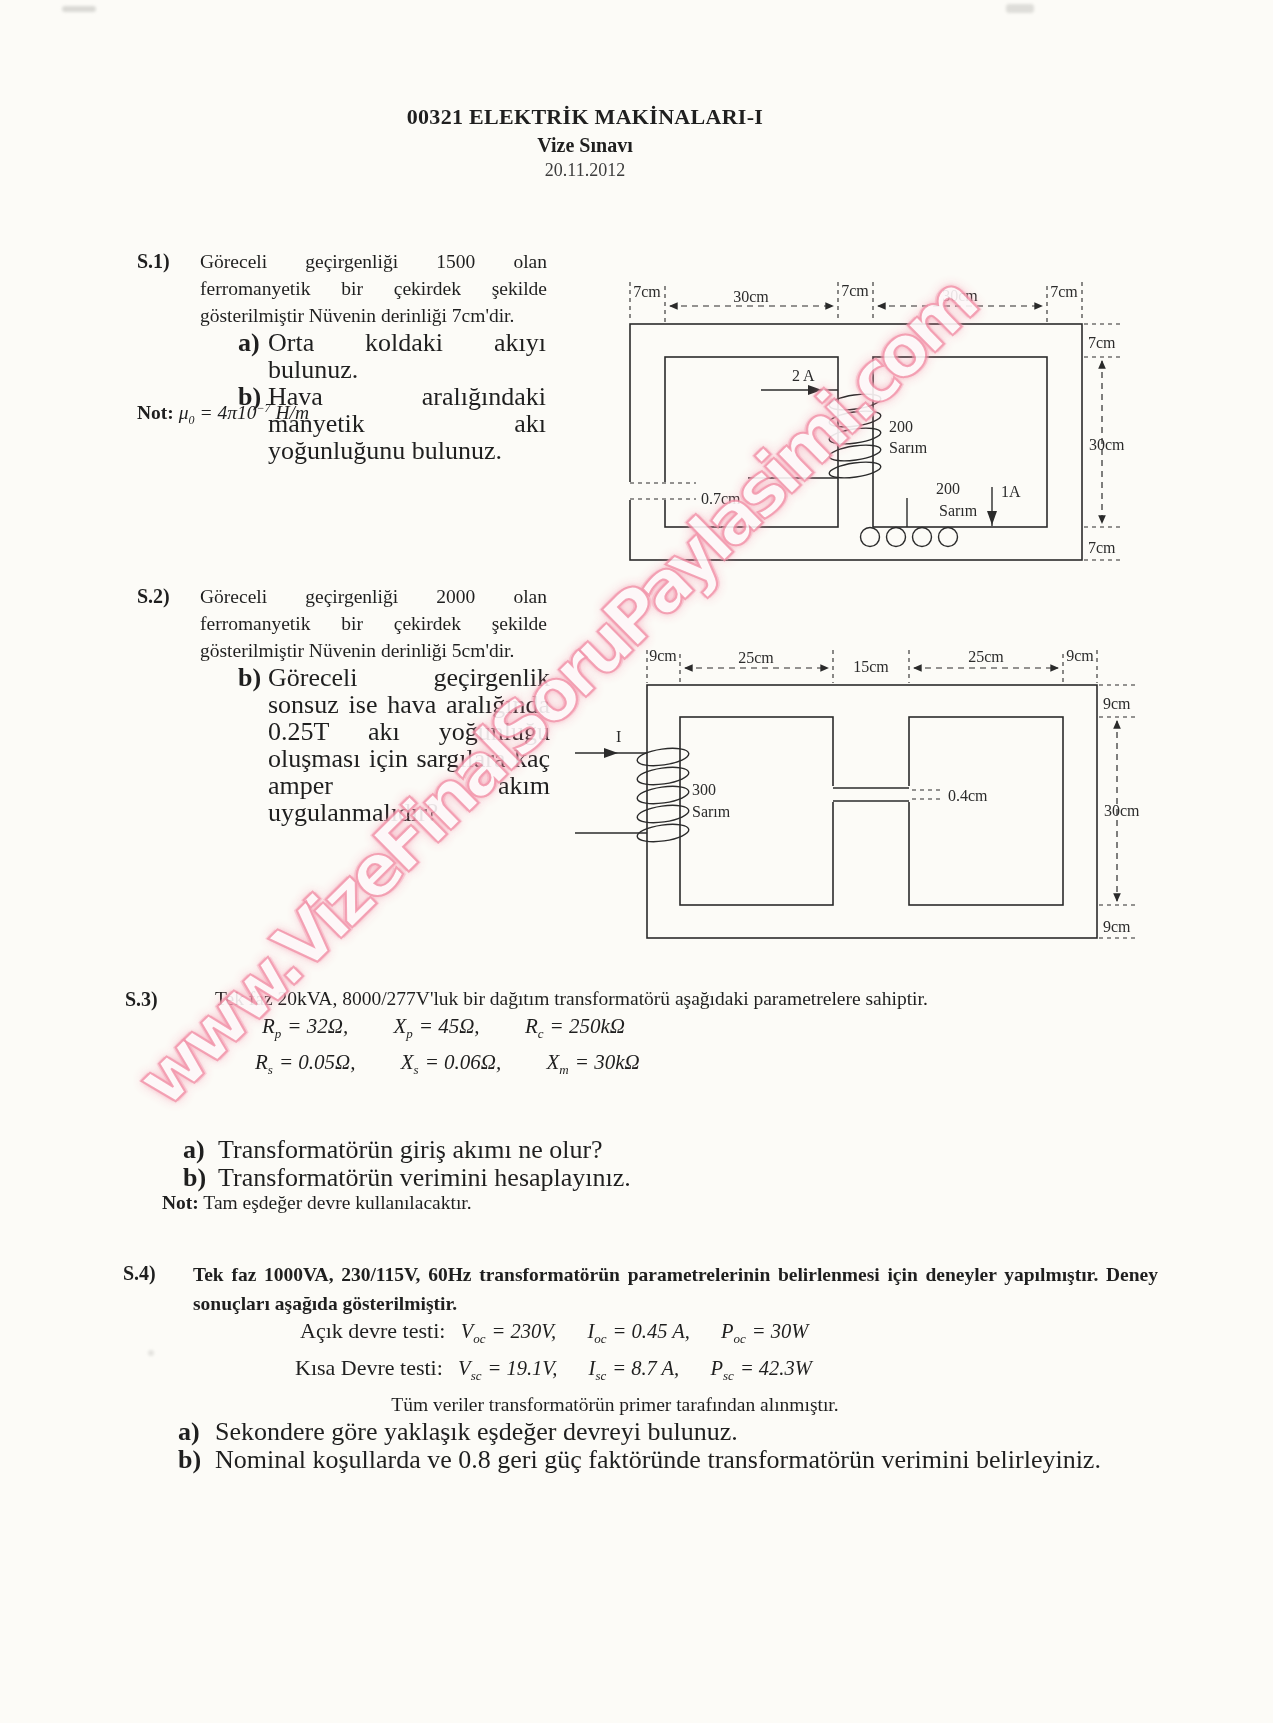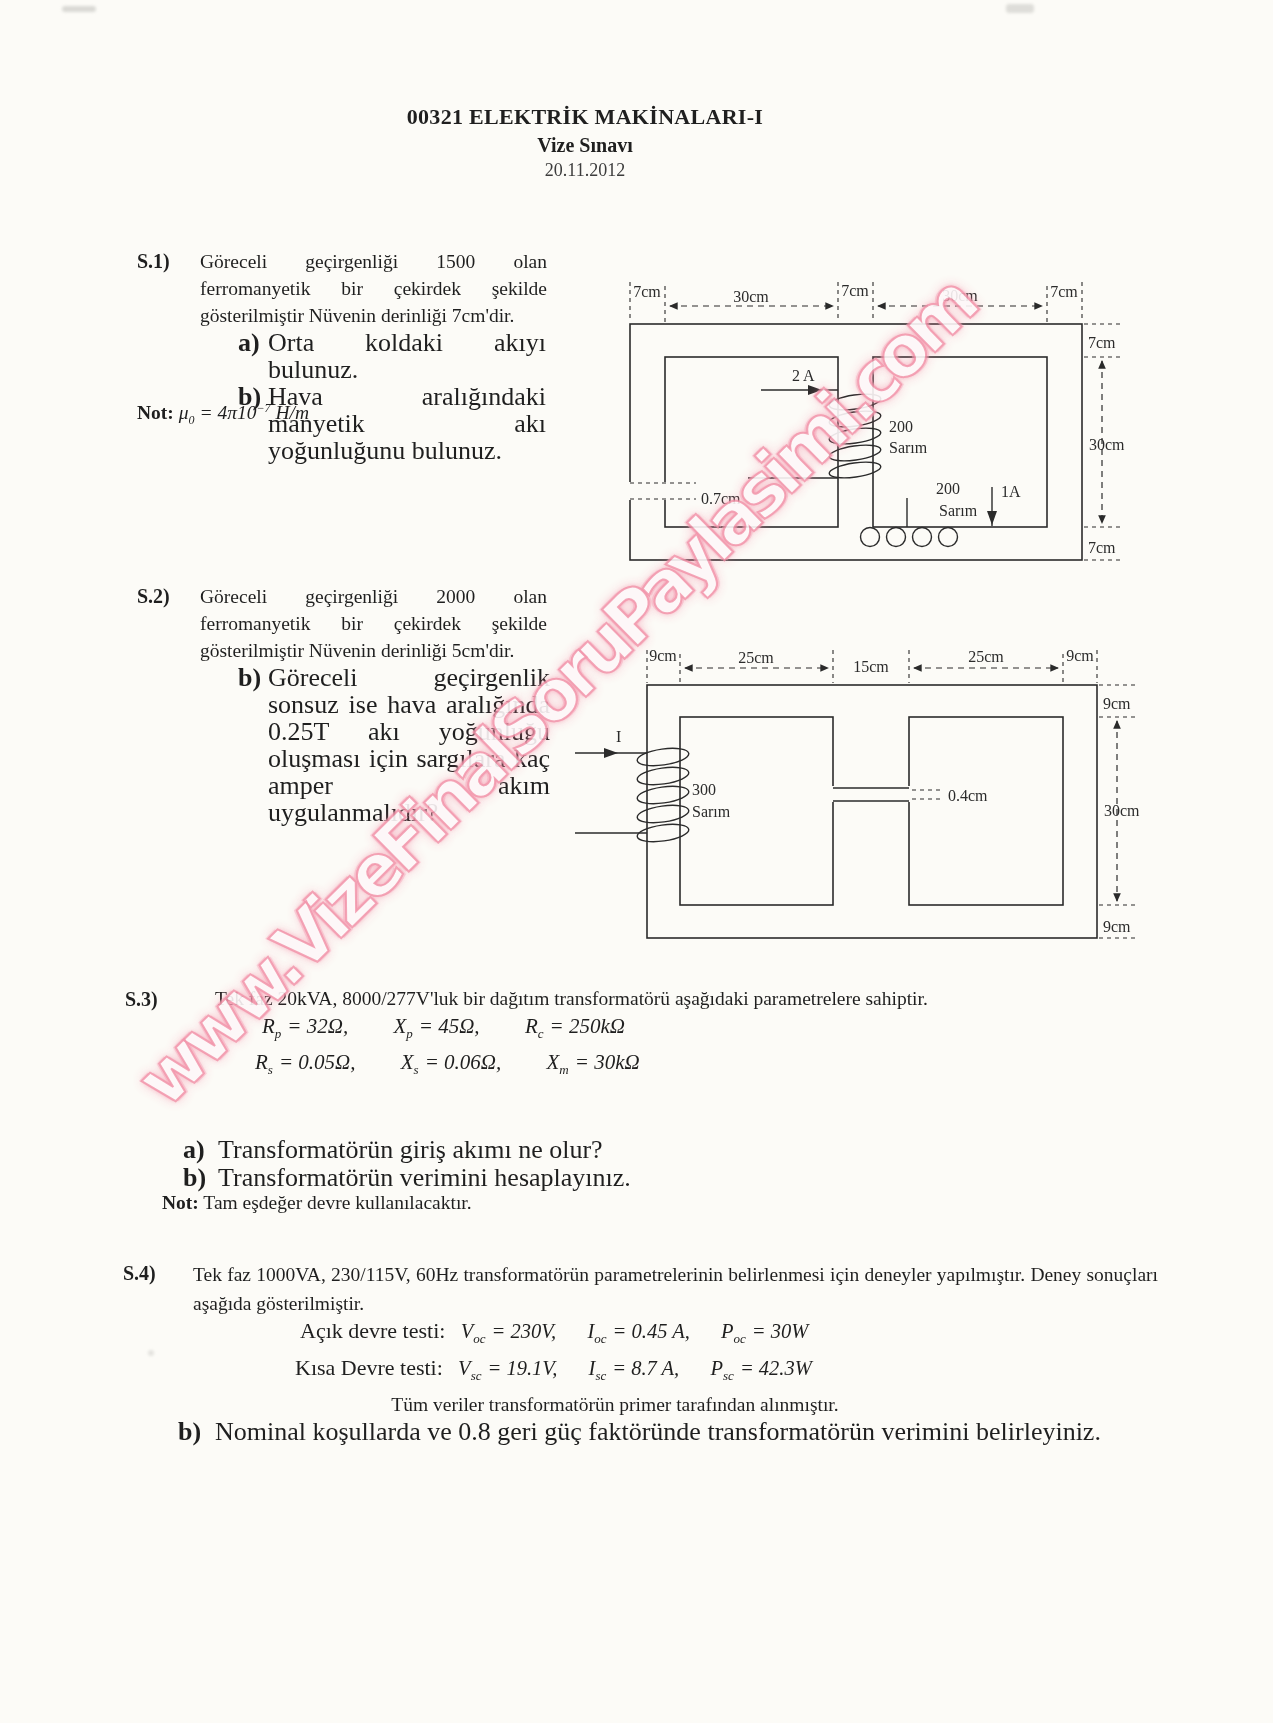--- a/index.html
+++ b/index.html
@@ -234,35 +234,38 @@
     <div class="item" style="padding-left:35px;">
       <span class="ilab" style="width:35px;margin-left:-35px;">b)</span><span>Transformatörün verimini hesaplayınız.</span>
     </div>
   </div>
   <div class="abs noteline" style="left:162px;top:1192px;">
     <b>Not:</b>
     <span>Tam eşdeğer devre kullanılacaktır.</span>
   </div>
 
   <div class="abs qlabel" style="left:123px;top:1262px;">S.4)</div>
-  <div class="abs para" style="left:193px;top:1260px;width:965px;line-height:29px;">Tek faz 1000VA, 230/115V, 60Hz transformatörün parametrelerinin belirlenmesi için deneyler yapılmıştır. Deney sonuçları aşağıda gösterilmiştir.</div>
+  <div class="abs para" style="left:193px;top:1260px;width:965px;line-height:29px;font-weight:bold;">Tek faz 1000VA, 230/115V, 60Hz transformatörün parametrelerinin belirlenmesi için deneyler yapılmıştır. Deney sonuçları aşağıda gösterilmiştir.</div>
   <div class="abs trow frow" style="left:300px;top:1318px;">
     <span class="tlabel">Açık devre testi:</span>
     <span class="term"><span>V</span><sub class="msub">oc</sub><span class="mrest">= 230V,</span></span>
     <span class="term"><span>I</span><sub class="msub">oc</sub><span class="mrest">= 0.45 A,</span></span>
     <span class="term"><span>P</span><sub class="msub">oc</sub><span class="mrest">= 30W</span></span>
   </div>
   <div class="abs trow frow" style="left:295px;top:1355px;">
     <span class="tlabel">Kısa Devre testi:</span>
     <span class="term"><span>V</span><sub class="msub">sc</sub><span class="mrest">= 19.1V,</span></span>
     <span class="term"><span>I</span><sub class="msub">sc</sub><span class="mrest">= 8.7 A,</span></span>
     <span class="term"><span>P</span><sub class="msub">sc</sub><span class="mrest">= 42.3W</span></span>
   </div>
   <div class="abs para" style="left:165px;top:1392px;width:900px;text-align:center;">Tüm veriler transformatörün primer tarafından alınmıştır.</div>
   <div class="abs items" style="left:178px;top:1418px;width:940px;line-height:28px;">
     <div class="item" style="padding-left:37px;text-align:left;">
+      <span class="ilab" style="width:37px;margin-left:-37px;">a)</span><span>Sekondere göre yaklaşık eşdeğer devreyi bulunuz.</span>
+    </div>
+    <div class="item" style="padding-left:37px;text-align:left;">
       <span class="ilab" style="width:37px;margin-left:-37px;">b)</span><span>Nominal koşullarda ve 0.8 geri güç faktöründe transformatörün verimini belirleyiniz.</span>
     </div>
   </div>
 
   <div class="abs watermark">www.VizeFinalSoruPaylasimi.com</div>
 
 </div>
 
 </body></html>

